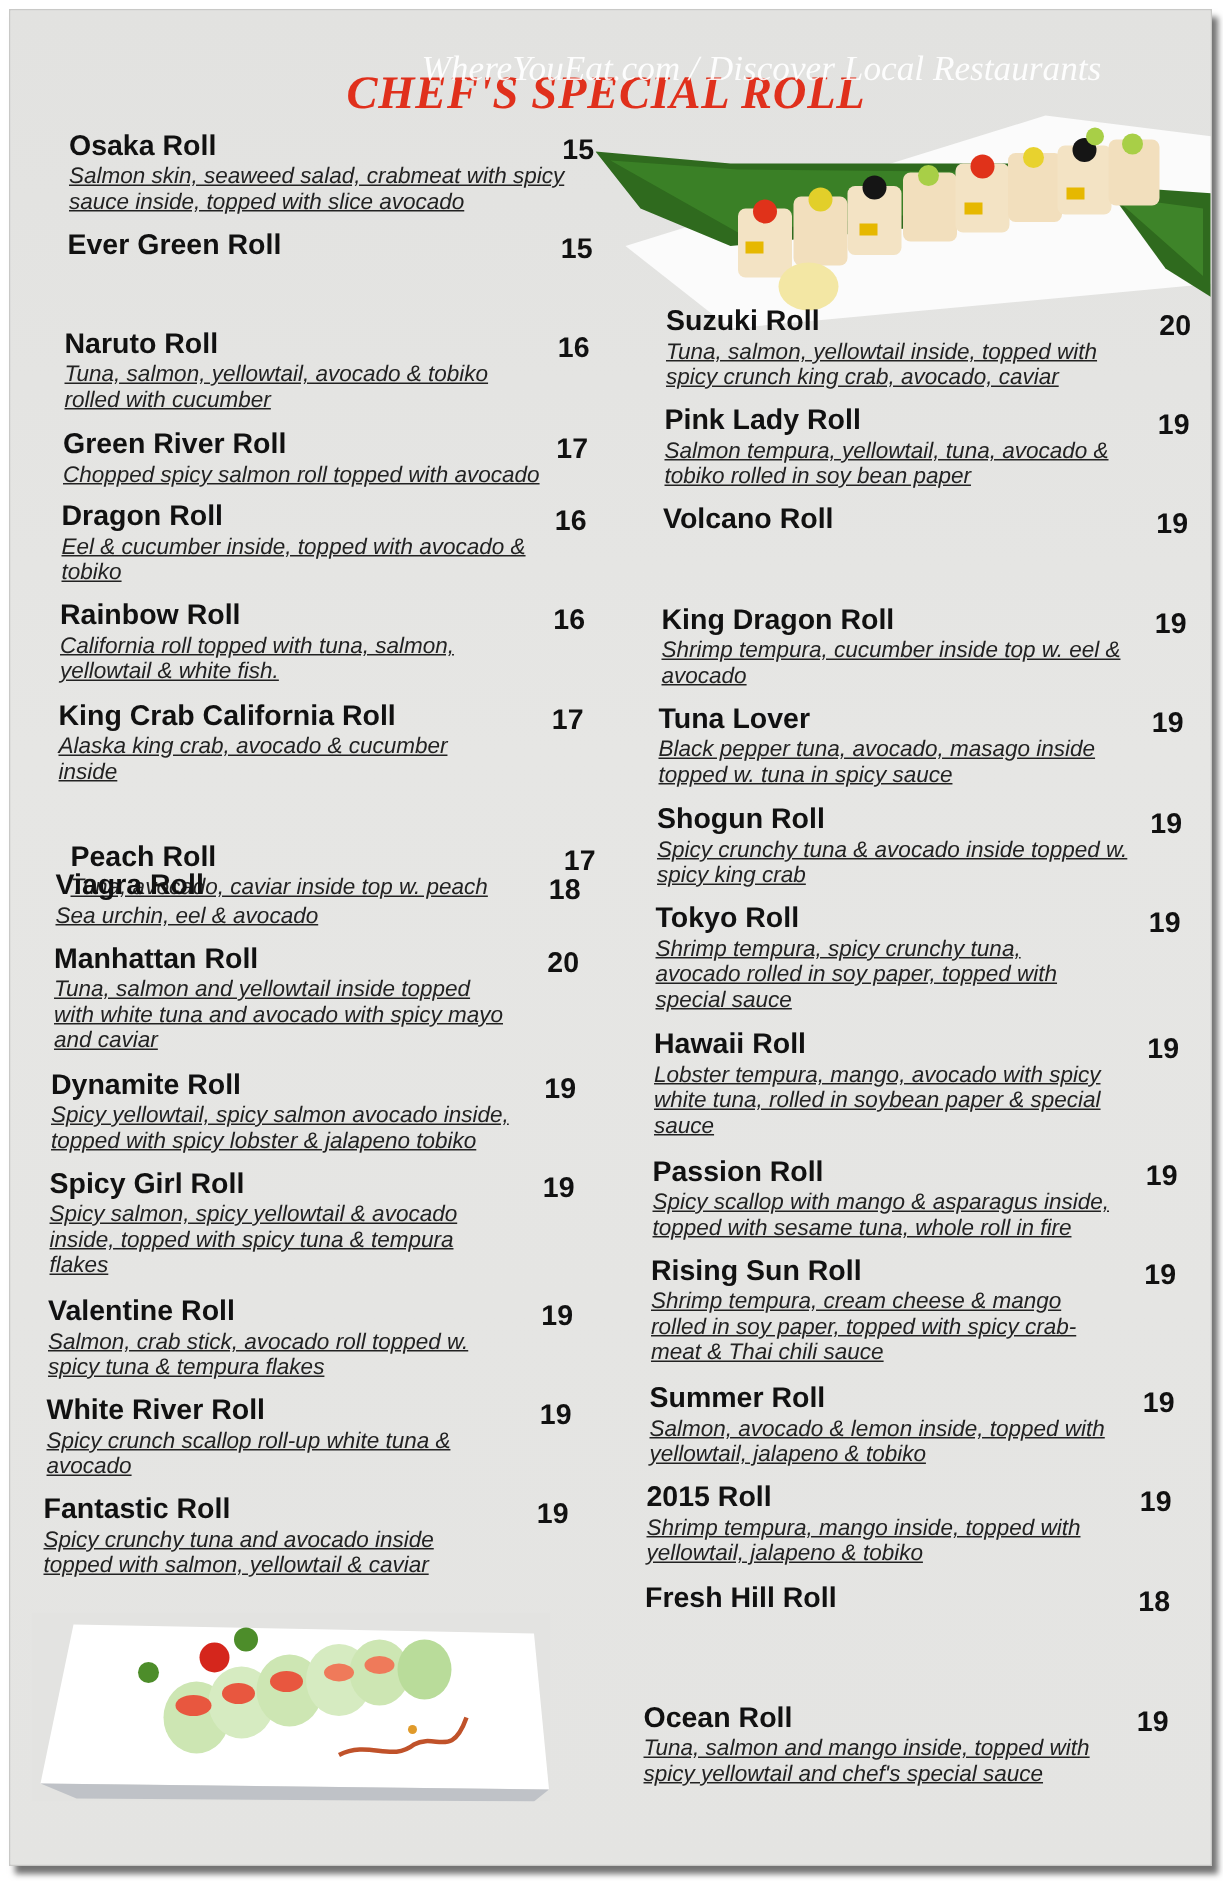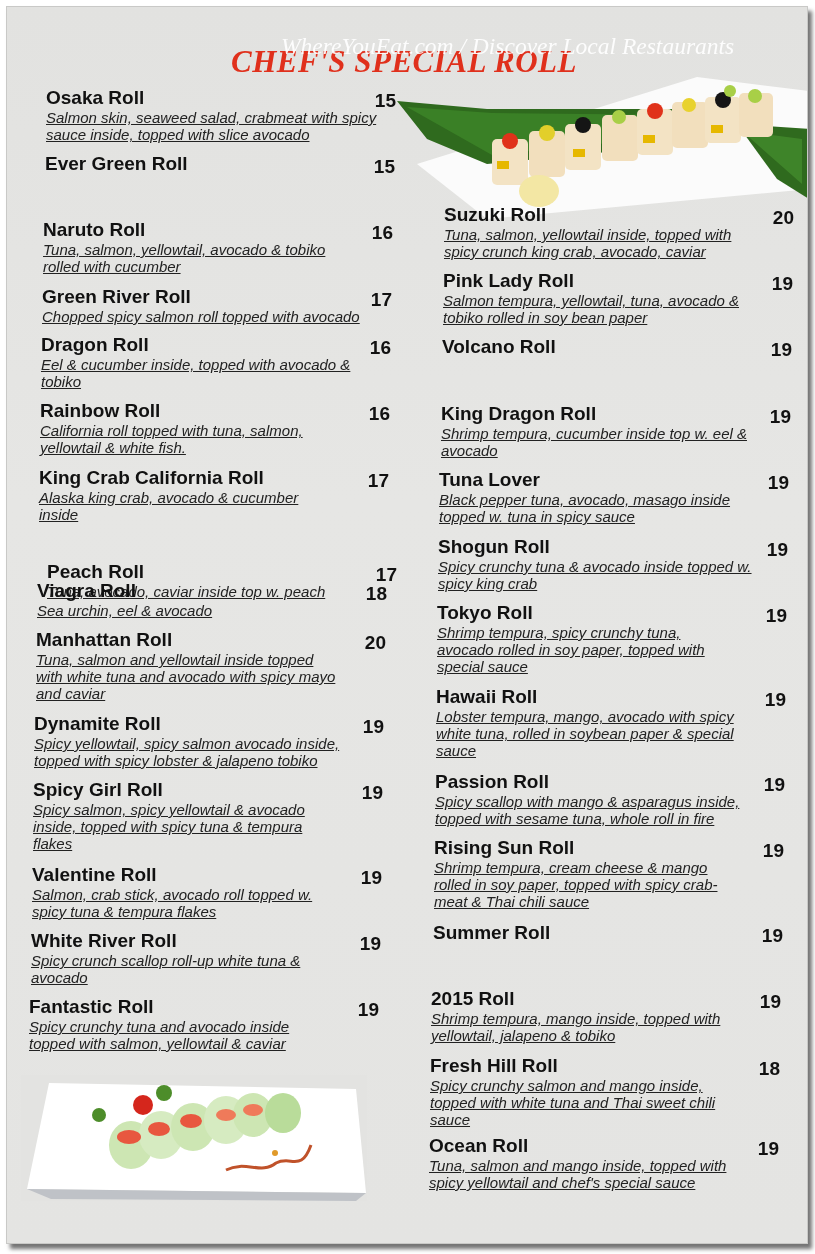--- a/index.html
+++ b/index.html
@@ -262,30 +262,30 @@
     <div class="desc" style="width:335px">Spicy scallop with mango &amp; asparagus inside, topped with sesame tuna, whole roll in fire</div>
   </div>
   <div class="item" style="left:427px; top:831px;">
     <div class="name">Rising Sun Roll</div>
     <div class="price">19</div>
     <div class="desc" style="width:310px">Shrimp tempura, cream cheese &amp; mango rolled in soy paper, topped with spicy crab-meat &amp; Thai chili sauce</div>
   </div>
   <div class="item" style="left:426px; top:916px;">
     <div class="name">Summer Roll</div>
     <div class="price">19</div>
+    <div class="desc" style="width:305px">Salmon, avocado &amp; lemon inside, topped with yellowtail, jalapeno &amp; tobiko</div>
   </div>
   <div class="item" style="left:424px; top:982px;">
     <div class="name">2015 Roll</div>
     <div class="price">19</div>
     <div class="desc" style="width:325px">Shrimp tempura, mango inside, topped with yellowtail, jalapeno &amp; tobiko</div>
   </div>
   <div class="item" style="left:423px; top:1049px;">
     <div class="name">Fresh Hill Roll</div>
     <div class="price">18</div>
-    <div class="desc" style="width:320px">Spicy crunchy salmon and mango inside, topped with white tuna and Thai sweet chili sauce</div>
   </div>
   <div class="item" style="left:422px; top:1129px;">
     <div class="name">Ocean Roll</div>
     <div class="price">19</div>
     <div class="desc" style="width:330px">Tuna, salmon and mango inside, topped with spicy yellowtail and chef's special sauce</div>
   </div>
 
 </div>
 
 </body></html>

